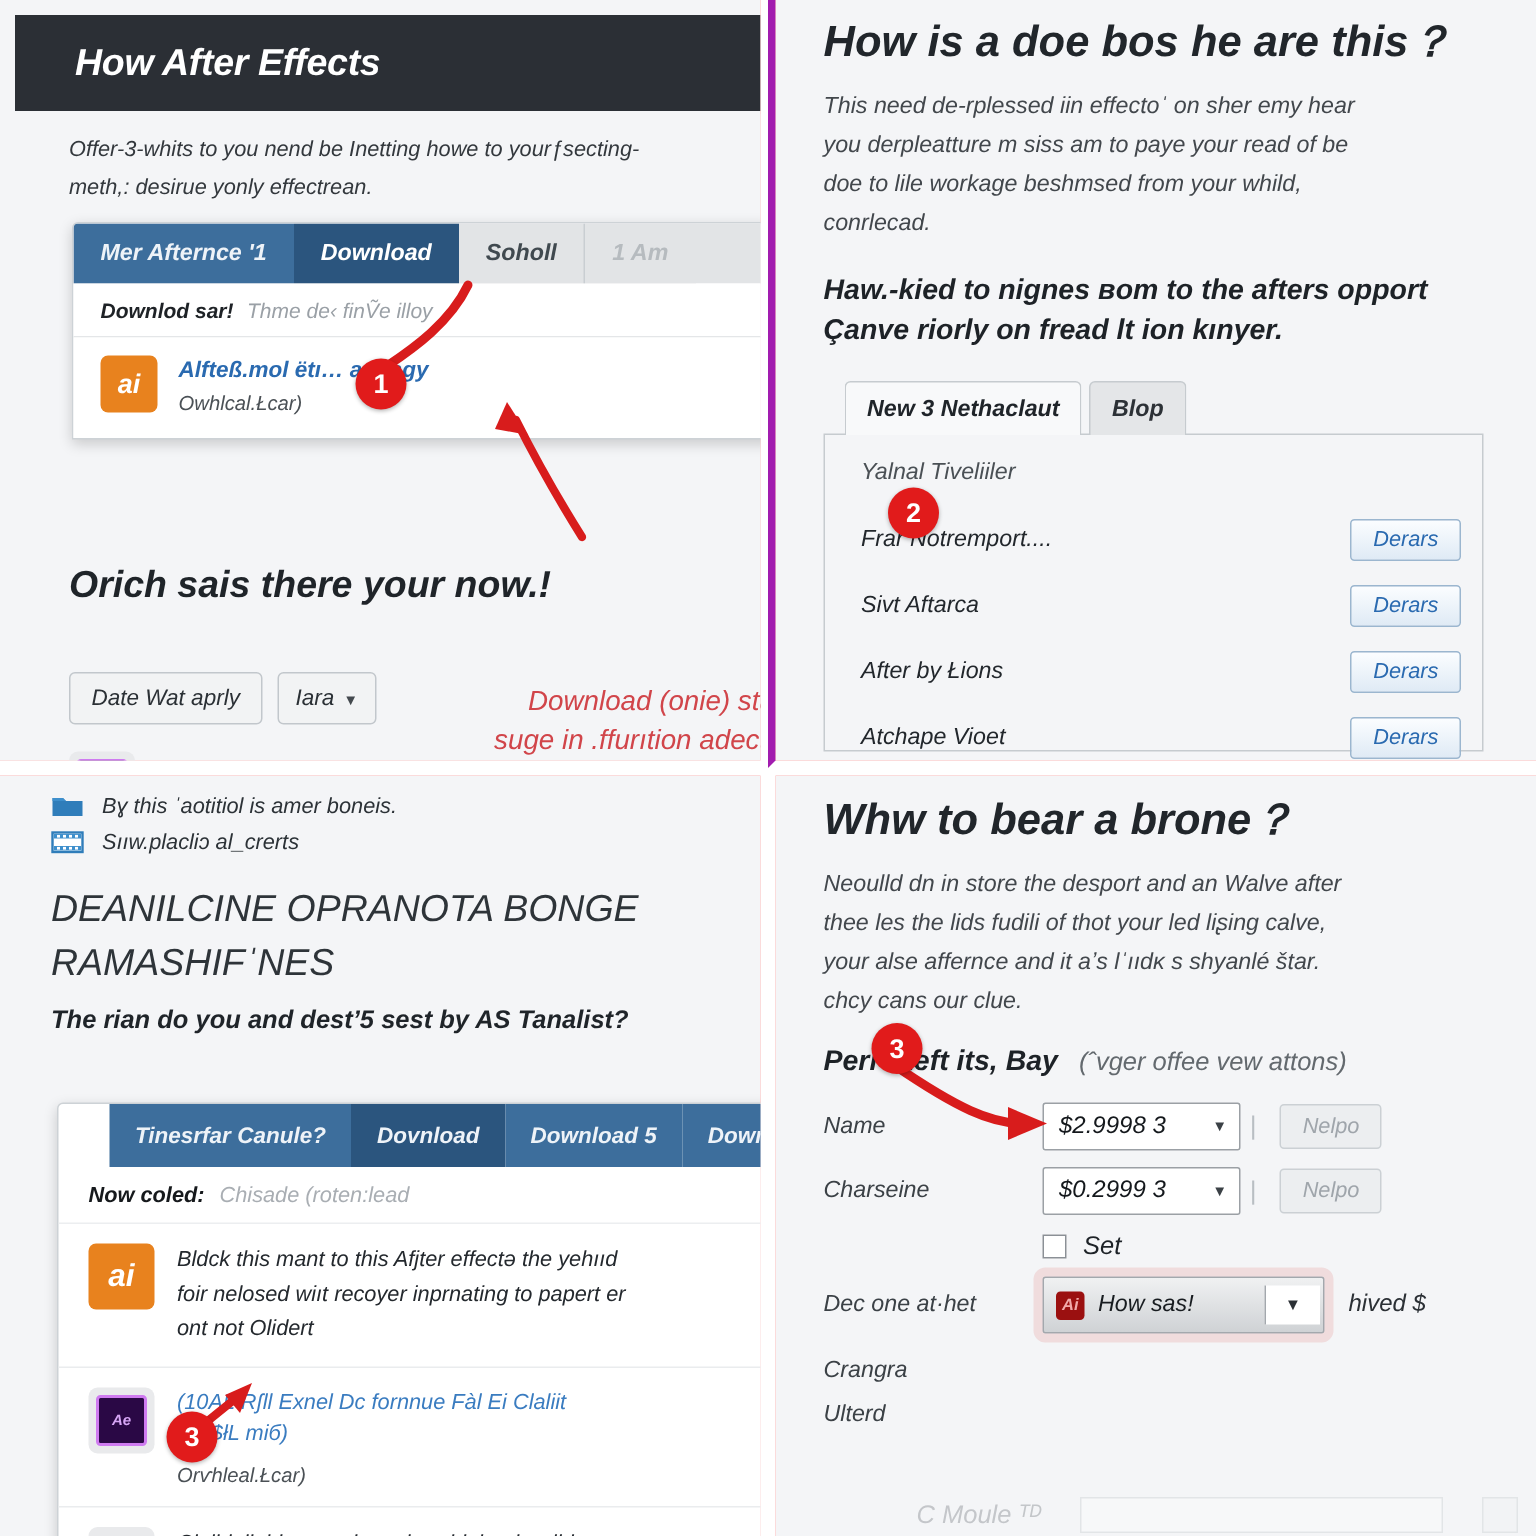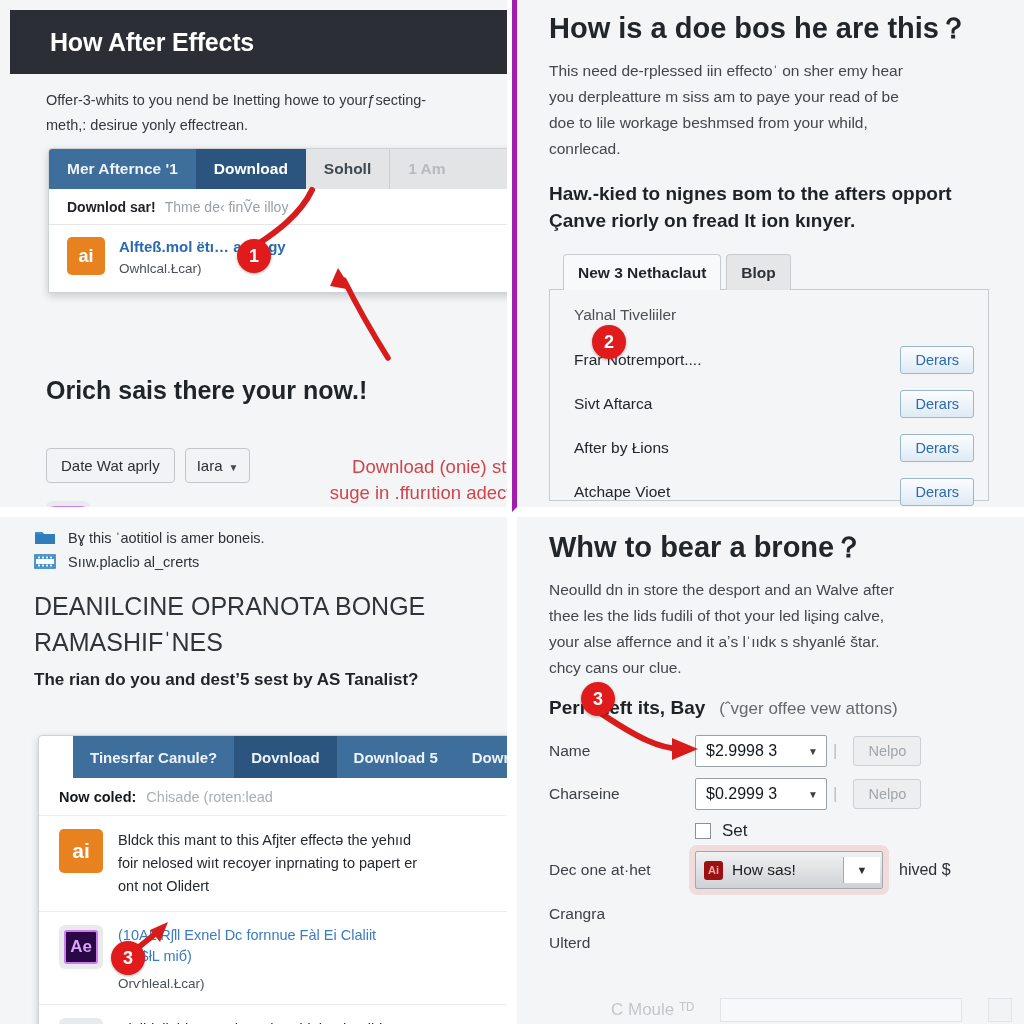--- a/index.html
+++ b/index.html
@@ -11,21 +11,21 @@
     -webkit-font-smoothing:antialiased;
   }
   .collage{
     position:relative;width:1024px;height:1024px;
     display:grid;
     grid-template-columns:512px 512px;
     grid-template-rows:512px 512px;
     background:#ffffff;
     gap:0;
   }
-  .panel{position:relative;overflow:hidden;background:#fca5a5;}
+  .panel{position:relative;overflow:hidden;background:#fca5a5;font-style:italic;}
   .p-tl{border-right:5px solid #fff;border-bottom:5px solid #fff;}
   .p-tr{border-left:5px solid #a21caf;border-bottom:5px solid #fff;}
   .p-bl{border-right:5px solid #fff;border-top:5px solid #fff;}
   .p-br{border-left:5px solid #fff;border-top:5px solid #fff;}
   .inner{position:absolute;inset:0;background:#f4f5f7;}
 
   
   .dark-header{
     position:absolute;left:10px;top:10px;right:0;height:64px;
     background:#2b2f35;
@@ -67,21 +67,21 @@
     font-size:18px;font-weight:bold;color:#fff;
   }
   .icon-ai{background:#e8821e;}
   .icon-ae-wrap{
     width:44px;height:44px;border-radius:6px;background:#e9eaec;flex:none;
     display:flex;align-items:center;justify-content:center;
   }
   .icon-ae{
     width:30px;height:30px;border:2px solid #cf7bf0;border-radius:3px;
     background:#2a0845;display:flex;align-items:center;justify-content:center;
-    color:#d6a5f5;font-size:17px;font-weight:bold;
+    color:#d6a5f5;font-size:10px;font-weight:bold;
   }
   .icon-dif-wrap{
     width:44px;height:44px;border-radius:6px;background:#e9eaec;flex:none;
     display:flex;align-items:center;justify-content:center;
     color:#1d5fa6;font-size:16px;font-weight:bold;letter-spacing:-0.5px;
   }
   .f-title{font-size:15px;font-weight:bold;color:#2a6ab0;line-height:20px;}
   .f-sub{font-size:13.5px;color:#4b5156;margin-top:4px;}
 
   .h2{

